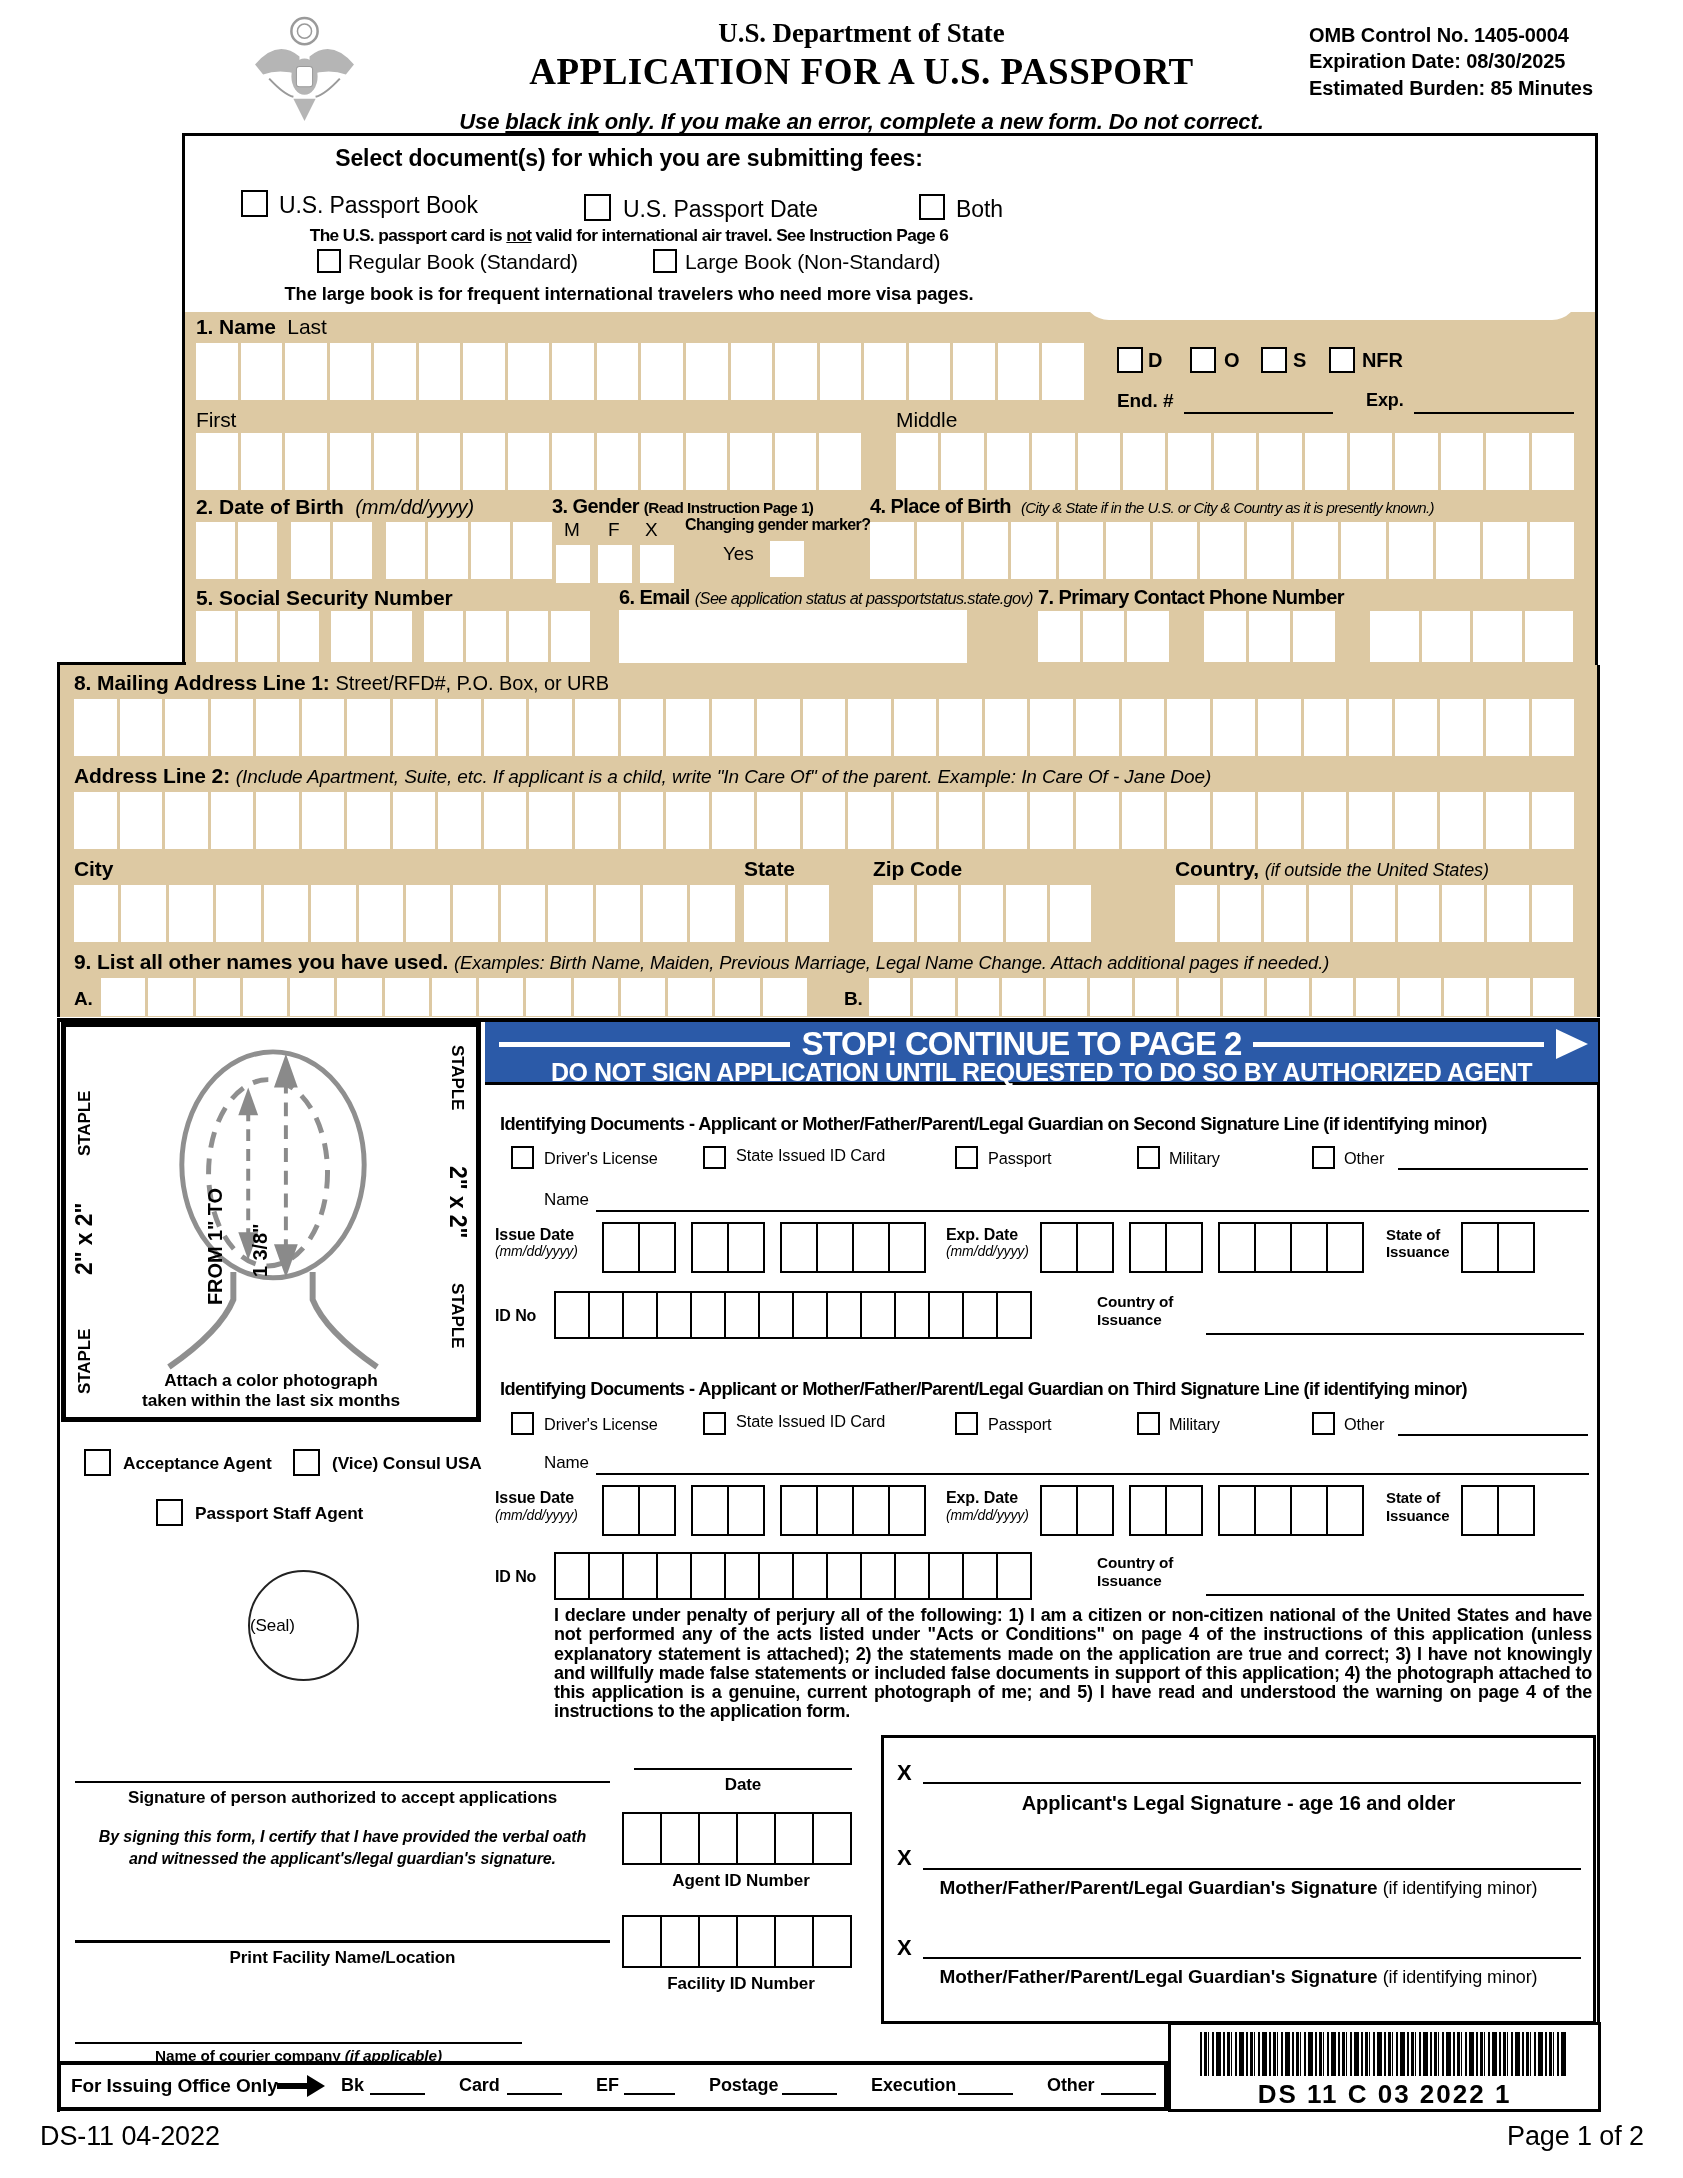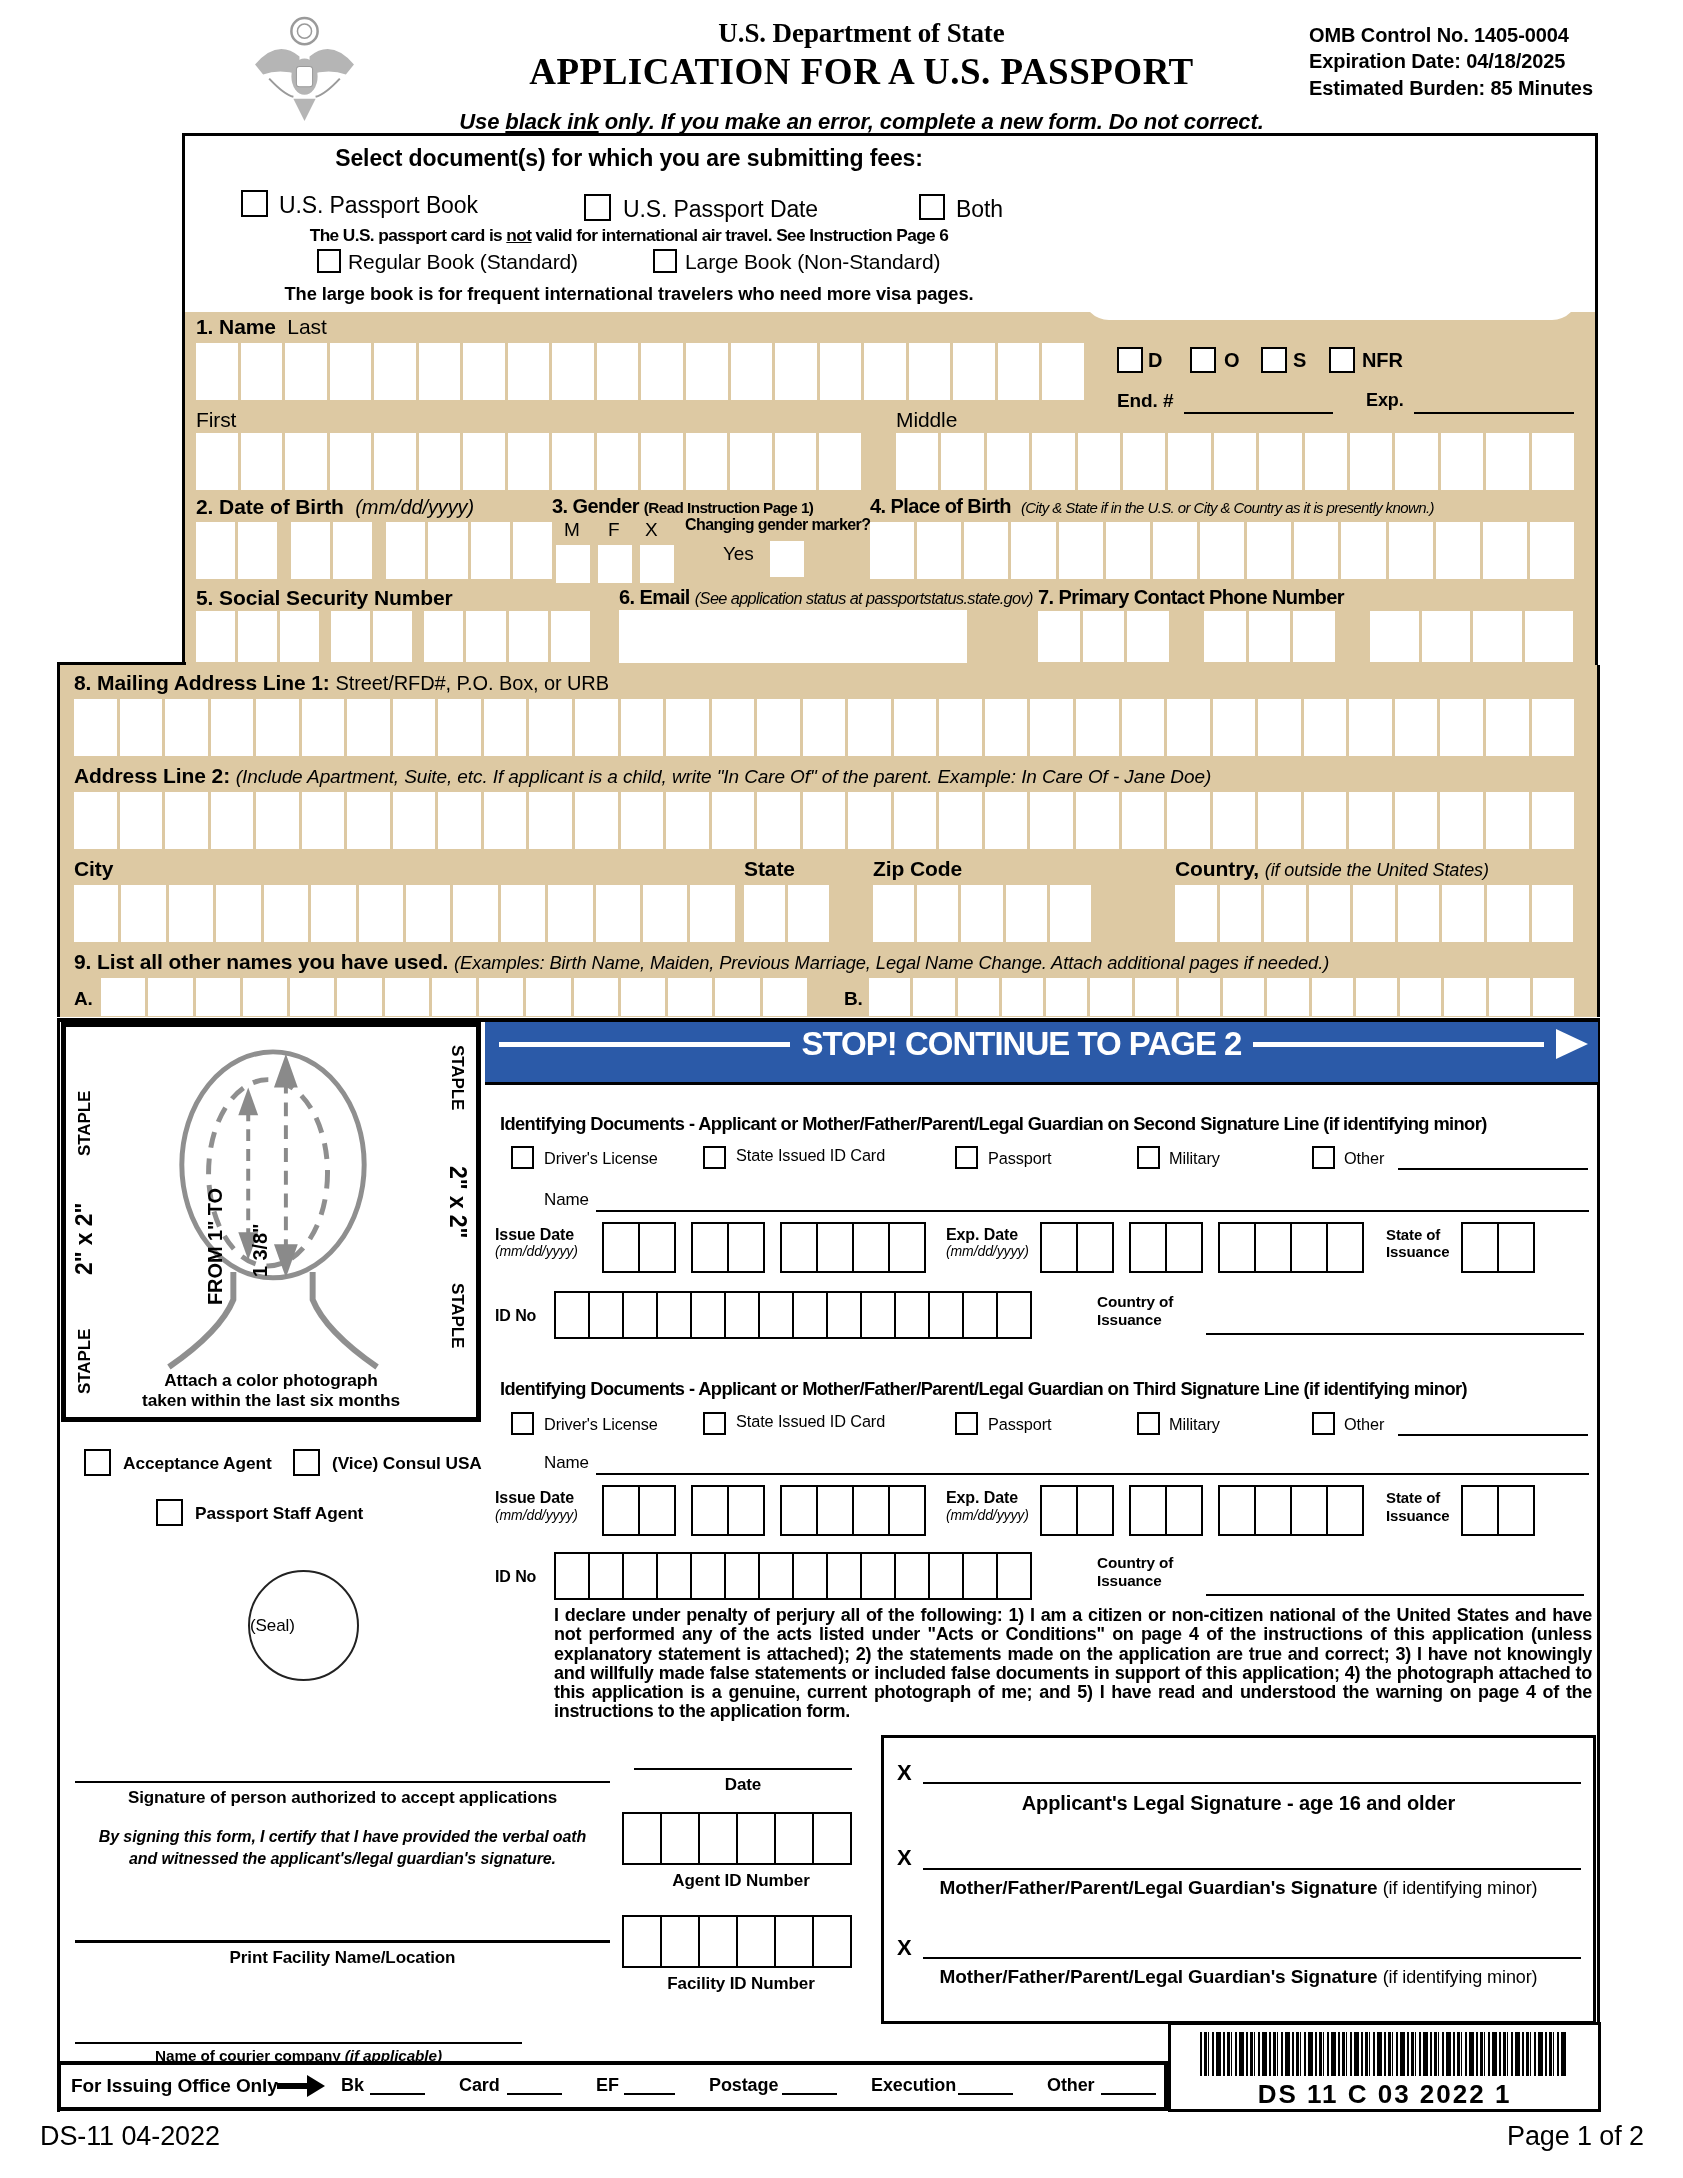--- a/index.html
+++ b/index.html
@@ -41,21 +41,21 @@
     <path d="M104,50 Q82,24 60,42 L60,60 Q80,54 96,60 Z" fill="#b5b5b5"></path>
     <ellipse cx="55" cy="62" rx="13" ry="18" fill="#b5b5b5"></ellipse>
     <rect x="47" y="52" width="16" height="20" rx="3" fill="#fff" stroke="#9a9a9a"></rect>
     <path d="M44,84 L55,106 L66,84 Z" fill="#b5b5b5"></path>
     <path d="M20,64 Q35,80 44,82 M90,64 Q75,80 66,82" stroke="#9a9a9a" fill="none" stroke-width="2"></path>
   </svg>
 </div>
 <div class="t c serif sb" style="left:416px;top:18px;width:891px;font-size:27px;">U.S. Department of State</div>
 <div class="t c serif b" style="left:416px;top:50px;width:891px;font-size:37px;letter-spacing:0.5px;">APPLICATION FOR A U.S. PASSPORT</div>
 <div class="t sb" style="left:1309px;top:24px;font-size:20px;">OMB Control No. 1405-0004</div>
-<div class="t sb" style="left:1309px;top:50px;font-size:20px;">Expiration Date: 04/18/2025</div>
+<div class="t sb" style="left:1309px;top:50px;font-size:20px;">Expiration Date: 08/30/2025</div>
 <div class="t sb" style="left:1309px;top:77px;font-size:20px;">Estimated Burden: 85 Minutes</div>
 <div class="t c b i" style="left:297px;top:109px;width:1129px;font-size:22px;">
   <span>Use </span><span style="text-decoration:underline;">black ink</span><span> only. If you make an error, complete a new form. Do not correct.</span>
 </div>
 
 <div class="box" style="left:182px;top:133px;width:1416px;height:533px;border-bottom:none;"></div>
 <div class="fill" style="left:185px;top:312px;width:1410px;height:353px;"></div>
 <div class="t" style="left:1083px;top:156px;width:495px;height:164px;background:#fff;border-radius:26px;"></div>
 
 <div class="t c b" style="left:218px;top:145px;width:822px;font-size:23px;">Select document(s) for which you are submitting fees:</div>
@@ -415,20 +415,21 @@
 
 <div class="t" style="left:57px;top:1018px;width:1543px;height:1094px;border:3px solid #000;border-top-width:4px;border-bottom:none;background:#fff;"></div>
 
 <div class="stopbar">
   <div style="position:absolute;left:14px;top:6px;right:10px;height:32px;display:flex;align-items:center;gap:12px;">
     <div class="stopline"></div>
     <span class="b" style="color:#fff;font-size:33px;letter-spacing:-1px;white-space:nowrap;">STOP! CONTINUE TO PAGE 2</span>
     <div class="stopline"></div>
     <div class="arrowhead"></div>
   </div>
+  <div class="b c" style="position:absolute;left:0;top:36px;width:100%;color:#fff;font-size:25px;letter-spacing:-0.5px;white-space:nowrap;">DO NOT SIGN APPLICATION UNTIL REQUESTED TO DO SO BY AUTHORIZED AGENT</div>
 </div>
 
 <div class="t" style="left:61px;top:1022px;width:420px;height:400px;border:5px solid #000;background:#fff;"></div>
 <div class="t b vup" style="left:75px;top:1045px;height:111px;font-size:17px;">STAPLE</div>
 <div class="t b vup" style="left:75px;top:1283px;height:111px;font-size:17px;">STAPLE</div>
 <div class="t b vdn" style="left:447px;top:1045px;height:111px;font-size:17px;">STAPLE</div>
 <div class="t b vdn" style="left:447px;top:1283px;height:111px;font-size:17px;">STAPLE</div>
 <div class="t b vup" style="left:71px;top:1166px;height:109px;font-size:23px;">2" x 2"</div>
 <div class="t b vdn" style="left:444px;top:1166px;height:109px;font-size:23px;">2" x 2"</div>
 

